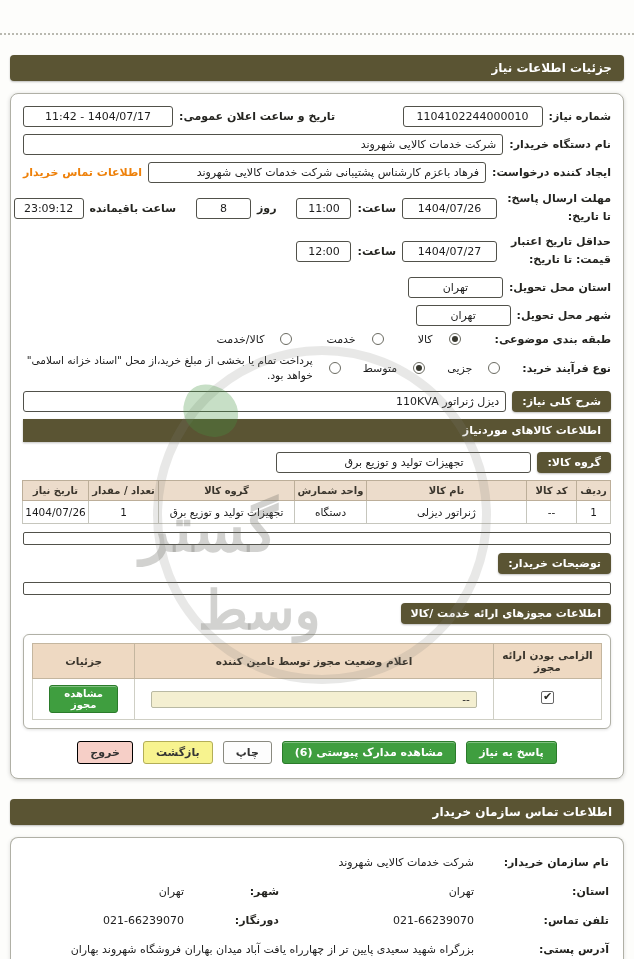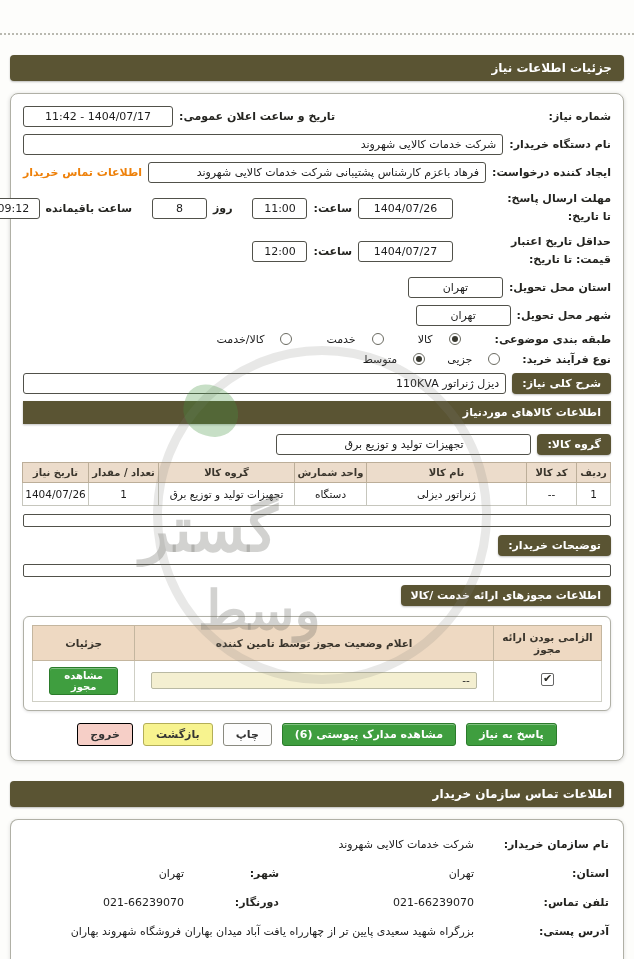--- a/index.html
+++ b/index.html
@@ -22,21 +22,21 @@
     box-shadow: 0 1px 2px rgba(0,0,0,.25);
   }
   .panel {
     background: #fff; border: 1px solid #b0b0a6; border-radius: 8px;
     box-shadow: 0 1px 4px rgba(0,0,0,.18);
     margin: 0 10px 6px 10px; padding: 12px;
   }
 
   .frow { display: flex; align-items: center; gap: 6px; margin-bottom: 7px; }
   .flabel { font-weight: bold; white-space: nowrap; color: #242420; }
-  .flabel.wrap { white-space: normal; width: 108px; line-height: 1.65; flex: none; margin-left: 44px; }
+  .flabel.wrap { white-space: normal; width: 108px; line-height: 1.65; flex: none; }
   .fbox {
     border: 1px solid #51514a; border-radius: 3px; background: #fff;
     min-height: 21px; padding: 2px 6px; display: flex; align-items: center;
     overflow: hidden; white-space: nowrap;
   }
   .center { justify-content: center; }
   .flex1 { flex: 1; min-width: 0; }
   .spacer { flex: 1; }
   .w150 { width: 150px; } .w140 { width: 140px; } .w95 { width: 95px; flex: none; }
   .w55 { width: 55px; flex: none; } .w70 { width: 70px; flex: none; }
@@ -139,20 +139,21 @@
 <body>
 
 <div class="top-dotted"></div>
 
 <div class="bar">جزئیات اطلاعات نیاز</div>
 
 <div class="panel">
 
   <div class="frow">
     <span class="flabel">شماره نیاز:</span>
+    <span class="fbox w140 center">1104102244000010</span>
     <span class="spacer"></span>
     <span class="flabel">تاریخ و ساعت اعلان عمومی:</span>
     <span class="fbox w150 center">1404/07/17 - 11:42</span>
   </div>
 
   <div class="frow">
     <span class="flabel">نام دستگاه خریدار:</span>
     <span class="fbox flex1">شرکت خدمات کالایی شهروند</span>
   </div>
 
@@ -208,20 +209,24 @@
 
   <div class="frow gap24">
     <span class="flabel">نوع فرآیند خرید:</span>
     <span class="opt">
       <span class="radio"></span>
       <span class="optlabel">جزیی</span>
     </span>
     <span class="opt">
       <span class="radio checked"></span>
       <span class="optlabel">متوسط</span>
+    </span>
+    <span class="opt">
+      <span class="radio"></span>
+      <span class="optlabel long">پرداخت تمام یا بخشی از مبلغ خرید،از محل "اسناد خزانه اسلامی" خواهد بود.</span>
     </span>
   </div>
 
   <div class="frow">
     <span class="chip">شرح کلی نیاز:</span>
     <span class="fbox flex1">دیزل ژنراتور 110KVA</span>
   </div>
 
   <div class="bar-inner">اطلاعات کالاهای موردنیاز</div>
 

